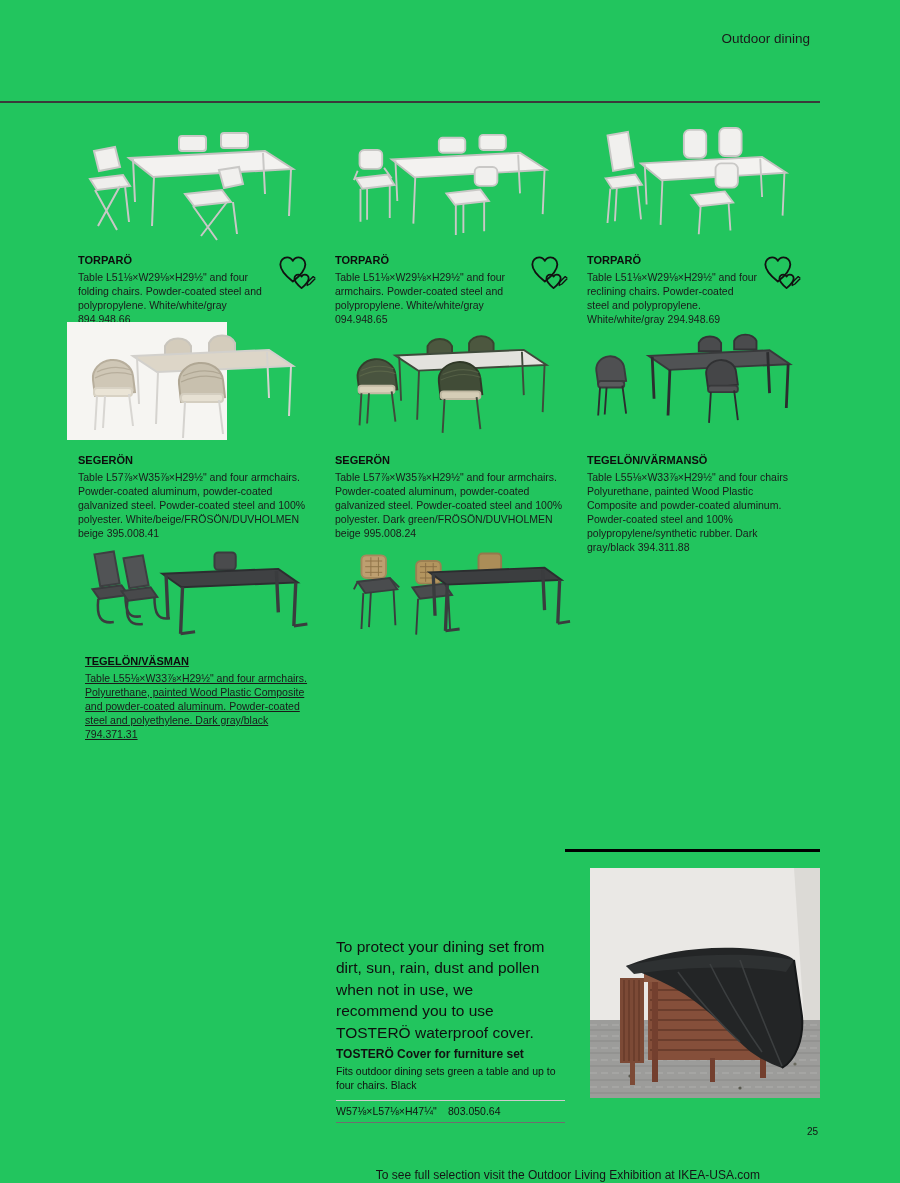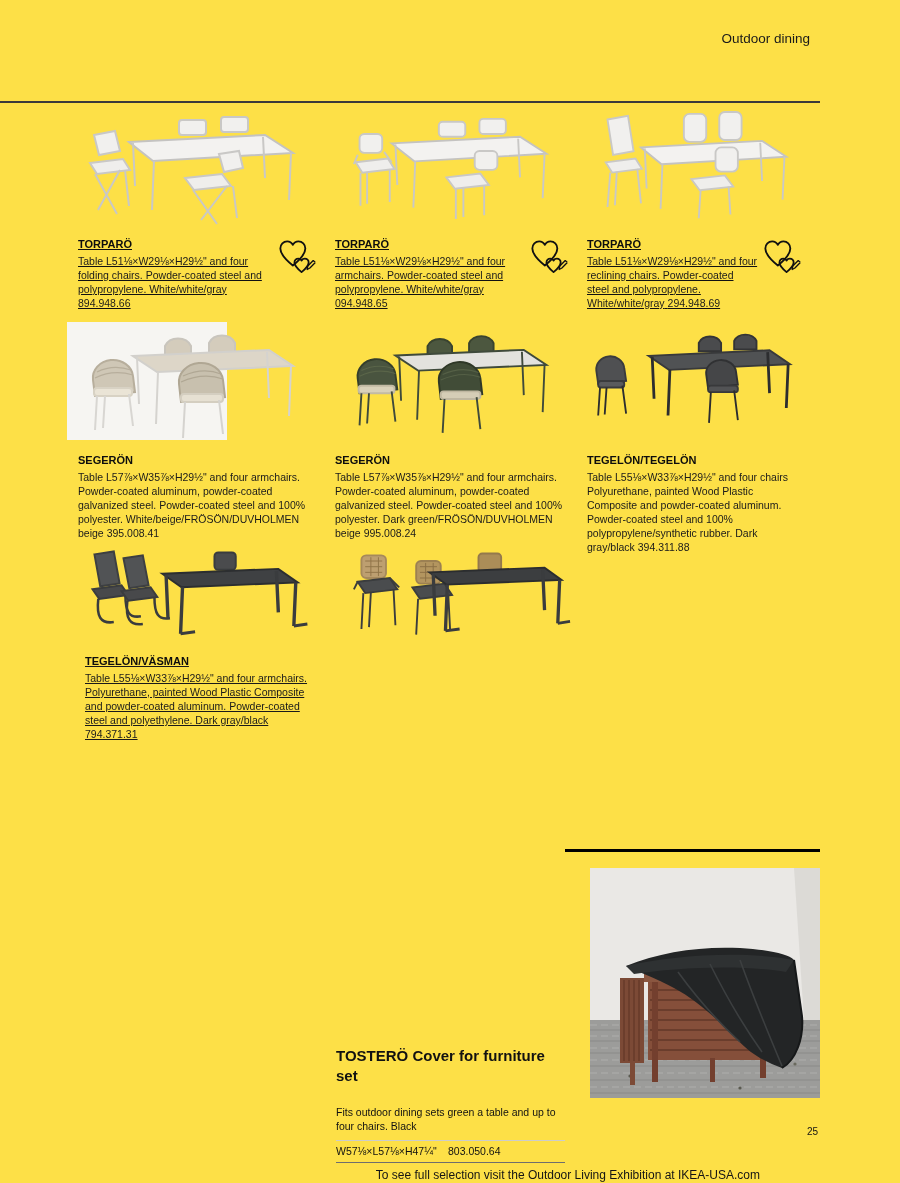--- a/index.html
+++ b/index.html
@@ -1,45 +1,45 @@
 <!DOCTYPE html>
 <html><head>
 <meta charset="utf-8">
 <style>
   html,body{margin:0;padding:0;background:#fff;}
-  .page{position:relative;width:900px;height:1183px;background:#fde047;
+  .page{position:relative;width:900px;height:1183px;background:#22c55e;
         font-family:"Liberation Sans",sans-serif;color:#111;overflow:hidden;}
 
   .header{position:absolute;top:31px;right:90px;font-size:13.5px;color:#1a1a1a;}
   .toprule{position:absolute;top:101px;left:0;width:820px;height:2px;background:#3a3a3a;}
 
   .row{position:absolute;left:65px;width:755px;display:grid;
        grid-template-columns:270px 252px 233px;}
-  #row1{top:106px;text-decoration:underline;} #row2{top:318px;} #row3{top:545px;}
+  #row1{top:122px;} #row2{top:318px;} #row3{top:545px;}
 
   .card{position:relative;box-sizing:border-box;padding-right:16px;}
   .imgbox{width:100%;}
   .imgbox svg{display:block;width:100%;height:100%;}
   #row1 .imgbox{height:122px;} #row2 .imgbox{height:126px;} #row3 .imgbox{height:100px;}
 
   .txt{position:relative;margin-top:9px;font-size:10.5px;line-height:1.34;color:#1a1a1a;}
   .card.c1 .txt{padding-left:13px;}
   .card.indent .txt{padding-left:20px;text-decoration:underline;}
   .card.indent .imgbox{padding-left:12px;box-sizing:border-box;}
   .has-icon .txt{padding-right:46px;}
   .pname{font-weight:bold;font-size:11px;margin-bottom:2px;color:#0d0d0d;}
   .heart{position:absolute;right:2px;top:1px;width:40px;height:38px;}
 
   .promorule{position:absolute;left:565px;top:849px;width:255px;height:3px;background:#000;}
   .photo{position:absolute;left:590px;top:868px;width:230px;height:230px;}
   .photo svg{display:block;width:100%;height:100%;}
   .promo-p{position:absolute;left:336px;top:936px;width:220px;
            font-size:15.5px;line-height:1.38;color:#0f0f0f;}
   .tostero{position:absolute;left:336px;top:1046px;width:229px;font-size:10.5px;line-height:1.35;}
-  .tname{font-weight:bold;font-size:15px;margin-bottom:18px;}
+  .tname{font-weight:bold;font-size:12px;margin-bottom:2px;}
   .dims{display:flex;margin-top:7px;border-top:1px solid #cccccc;
         border-bottom:1px solid #6e6e6e;padding:3px 0 4px;}
   .dims .d{width:112px;}
 
   .footer-text{position:absolute;top:1168px;right:140px;font-size:12px;color:#141414;}
   .pagenum{position:absolute;top:1126px;right:82px;font-size:10px;color:#141414;}
 </style>
 </head>
 <body>
 
@@ -205,21 +205,21 @@
             <path d="M158 20 a13 11 0 0 1 24 0 v9 h-24 z" fill="#4a4b4d" stroke="#333436"></path>
             <polygon points="66,36 196,30 218,45 88,51" fill="#505254" stroke="#38393b"></polygon>
             <path d="M89 51 L87 100 M216 45 L214 92 M70 37 L72 82 M194 32 L196 76" stroke-width="3"></path>
             <path d="M128 56 a16 14 0 0 1 32 -3 l2 14 -32 4 z" fill="#454648" stroke="#303133"></path>
             <rect x="130" y="68" width="32" height="7" rx="3" fill="#525355" stroke="#38393b"></rect>
             <path d="M133 75 L131 108 M158 73 L162 105"></path>
           </g>
         </svg>
       </div>
       <div class="txt">
-        <div class="pname">TEGELÖN/TEGELÖN</div>
+        <div class="pname">TEGELÖN/VÄRMANSÖ</div>
         <div class="pdesc"><span>Table L55⅛×W33⅞×H29½" and four chairs Polyurethane, painted Wood Plastic Composite and powder-coated aluminum. Powder-coated steel and 100% polypropylene/synthetic rubber. Dark gray/black</span> <span>394.311.88</span></div>
       </div>
     </div>
   </div>
 
   <div class="row" id="row3">
 
     <div class="card c1 indent">
       <div class="imgbox">
         <svg viewBox="0 0 250 100" fill="none">
@@ -294,20 +294,21 @@
       <rect x="40" y="195" width="5" height="22" fill="#7c4a36"></rect>
       <rect x="120" y="190" width="5" height="24" fill="#733f2e"></rect>
 
       <path d="M36 98 C70 84 110 78 150 80 C180 82 198 86 204 92 L212 148 C214 170 206 192 192 200 C176 194 160 186 148 172 C132 156 110 134 84 120 C66 110 48 104 36 98 Z" fill="#232526"></path>
       <path d="M36 98 C80 88 150 82 204 92 L196 104 C150 96 84 100 44 106 Z" fill="#2e3132"></path>
       <path d="M150 92 C160 120 176 160 192 198 M120 96 C134 124 152 156 172 184 M88 104 C104 126 126 152 150 174" stroke="#3c3f40" stroke-width="1.6" fill="none"></path>
       <path d="M204 92 L212 148 C214 170 206 192 192 200" stroke="#161819" stroke-width="2" fill="none"></path>
     </svg>
   </div>
 
+  <div class="promo-p">To protect your dining set from dirt, sun, rain, dust and pollen when not in use, we recommend you to use TOSTERÖ waterproof cover.</div>
 
   <div class="tostero">
     <div class="tname">TOSTERÖ Cover for furniture set</div>
     <div>Fits outdoor dining sets green a table and up to four chairs. Black</div>
     <div class="dims">
       <span class="d">W57⅛×L57⅛×H47¼"</span>
       <span>803.050.64</span>
     </div>
   </div>
 

